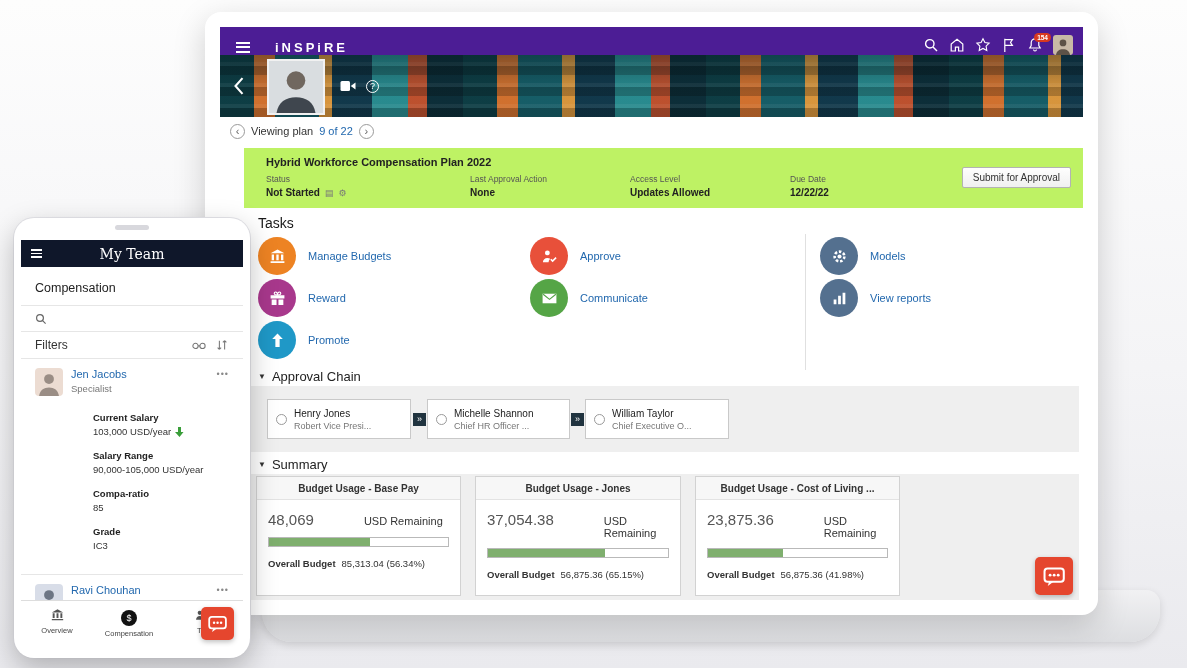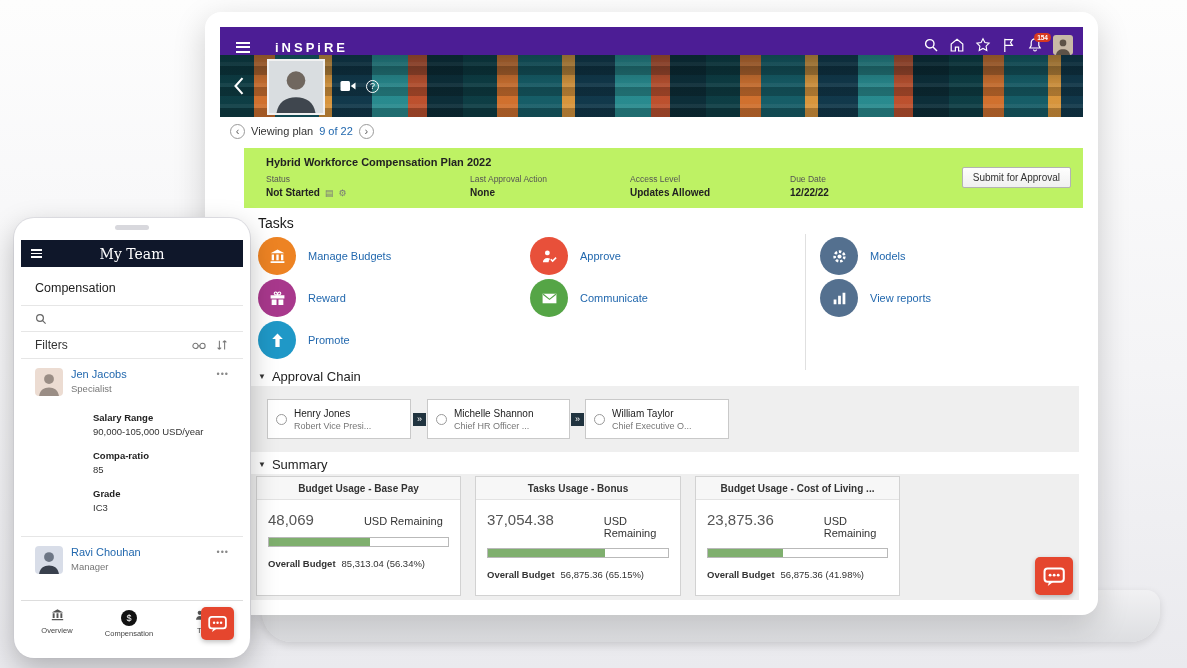--- a/index.html
+++ b/index.html
@@ -385,21 +385,21 @@
             <div class="pbar">
               <div class="pfill" style="background-color: rgb(127, 175, 110); width: 56.34%;"></div>
             </div>
             <div class="sc-ov">
               <span class="sc-ovl">Overall Budget</span>
               <span>85,313.04 (56.34%)</span>
             </div>
           </div>
         </div>
         <div class="sum-card sc2">
-          <div class="sc-head">Tasks Usage - Bonus</div>
+          <div class="sc-head">Budget Usage - Jones</div>
           <div class="sc-body">
             <div class="sc-numrow">
               <span class="sc-num">37,054.38</span>
               <span class="sc-rem">USD Remaining</span>
             </div>
             <div class="pbar">
               <div class="pfill" style="background-color: rgb(127, 175, 110); width: 65.15%;"></div>
             </div>
             <div class="sc-ov">
               <span class="sc-ovl">Overall Budget</span>
@@ -487,20 +487,29 @@
               </svg>
           </span>
           <span>
             <div class="ename" style="color: rgb(34, 104, 174);">Jen Jacobs</div>
             <div class="erole">Specialist</div>
           </span>
         </div>
         <span class="edots">•••</span>
         <div class="efields">
           <div class="ef">
+            <div class="efl">Current Salary</div>
+            <div class="efv">
+              <span>103,000 USD/year</span>
+              <svg viewBox="0 0 9 10">
+                  <path d="M3 0h3v5h2.5L4.5 10 0 5h3z" fill="#3a9e3a"></path>
+                </svg>
+            </div>
+          </div>
+          <div class="ef">
             <div class="efl">Salary Range</div>
             <div class="efv">
                 <span>90,000-105,000 USD/year</span>
               </div>
           </div>
           <div class="ef">
             <div class="efl">Compa-ratio</div>
             <div class="efv">
                 <span>85</span>
               </div>

